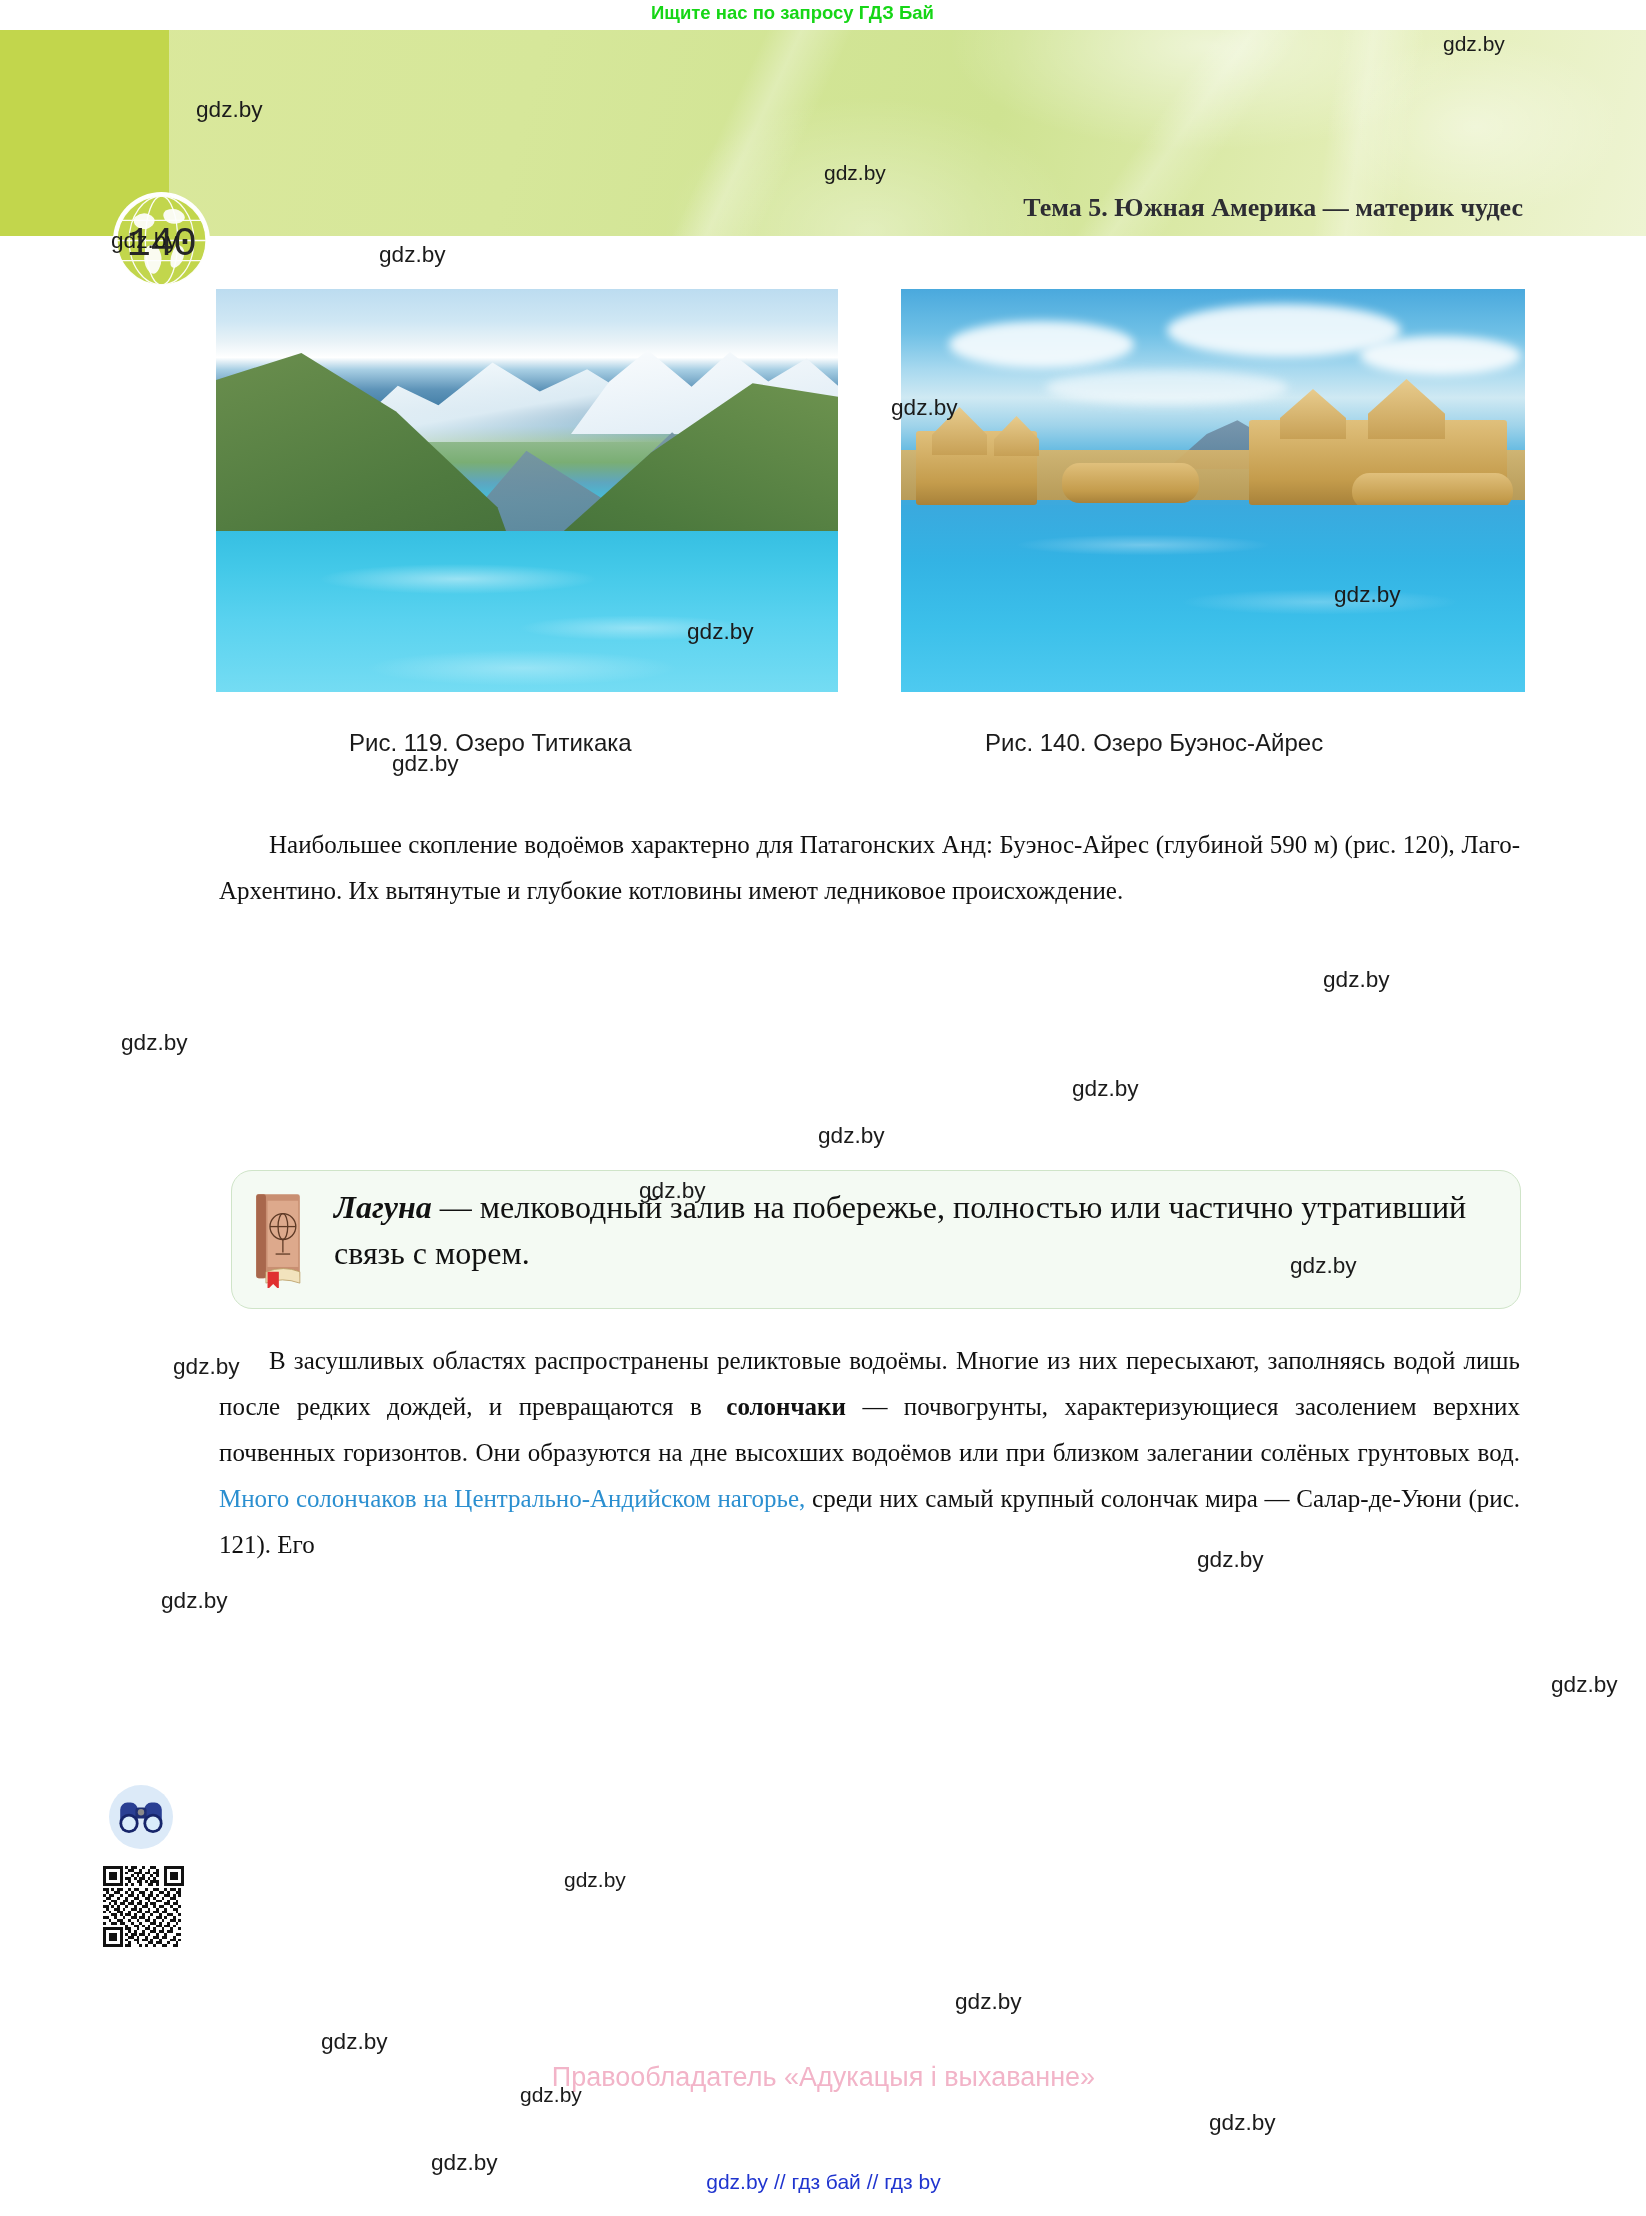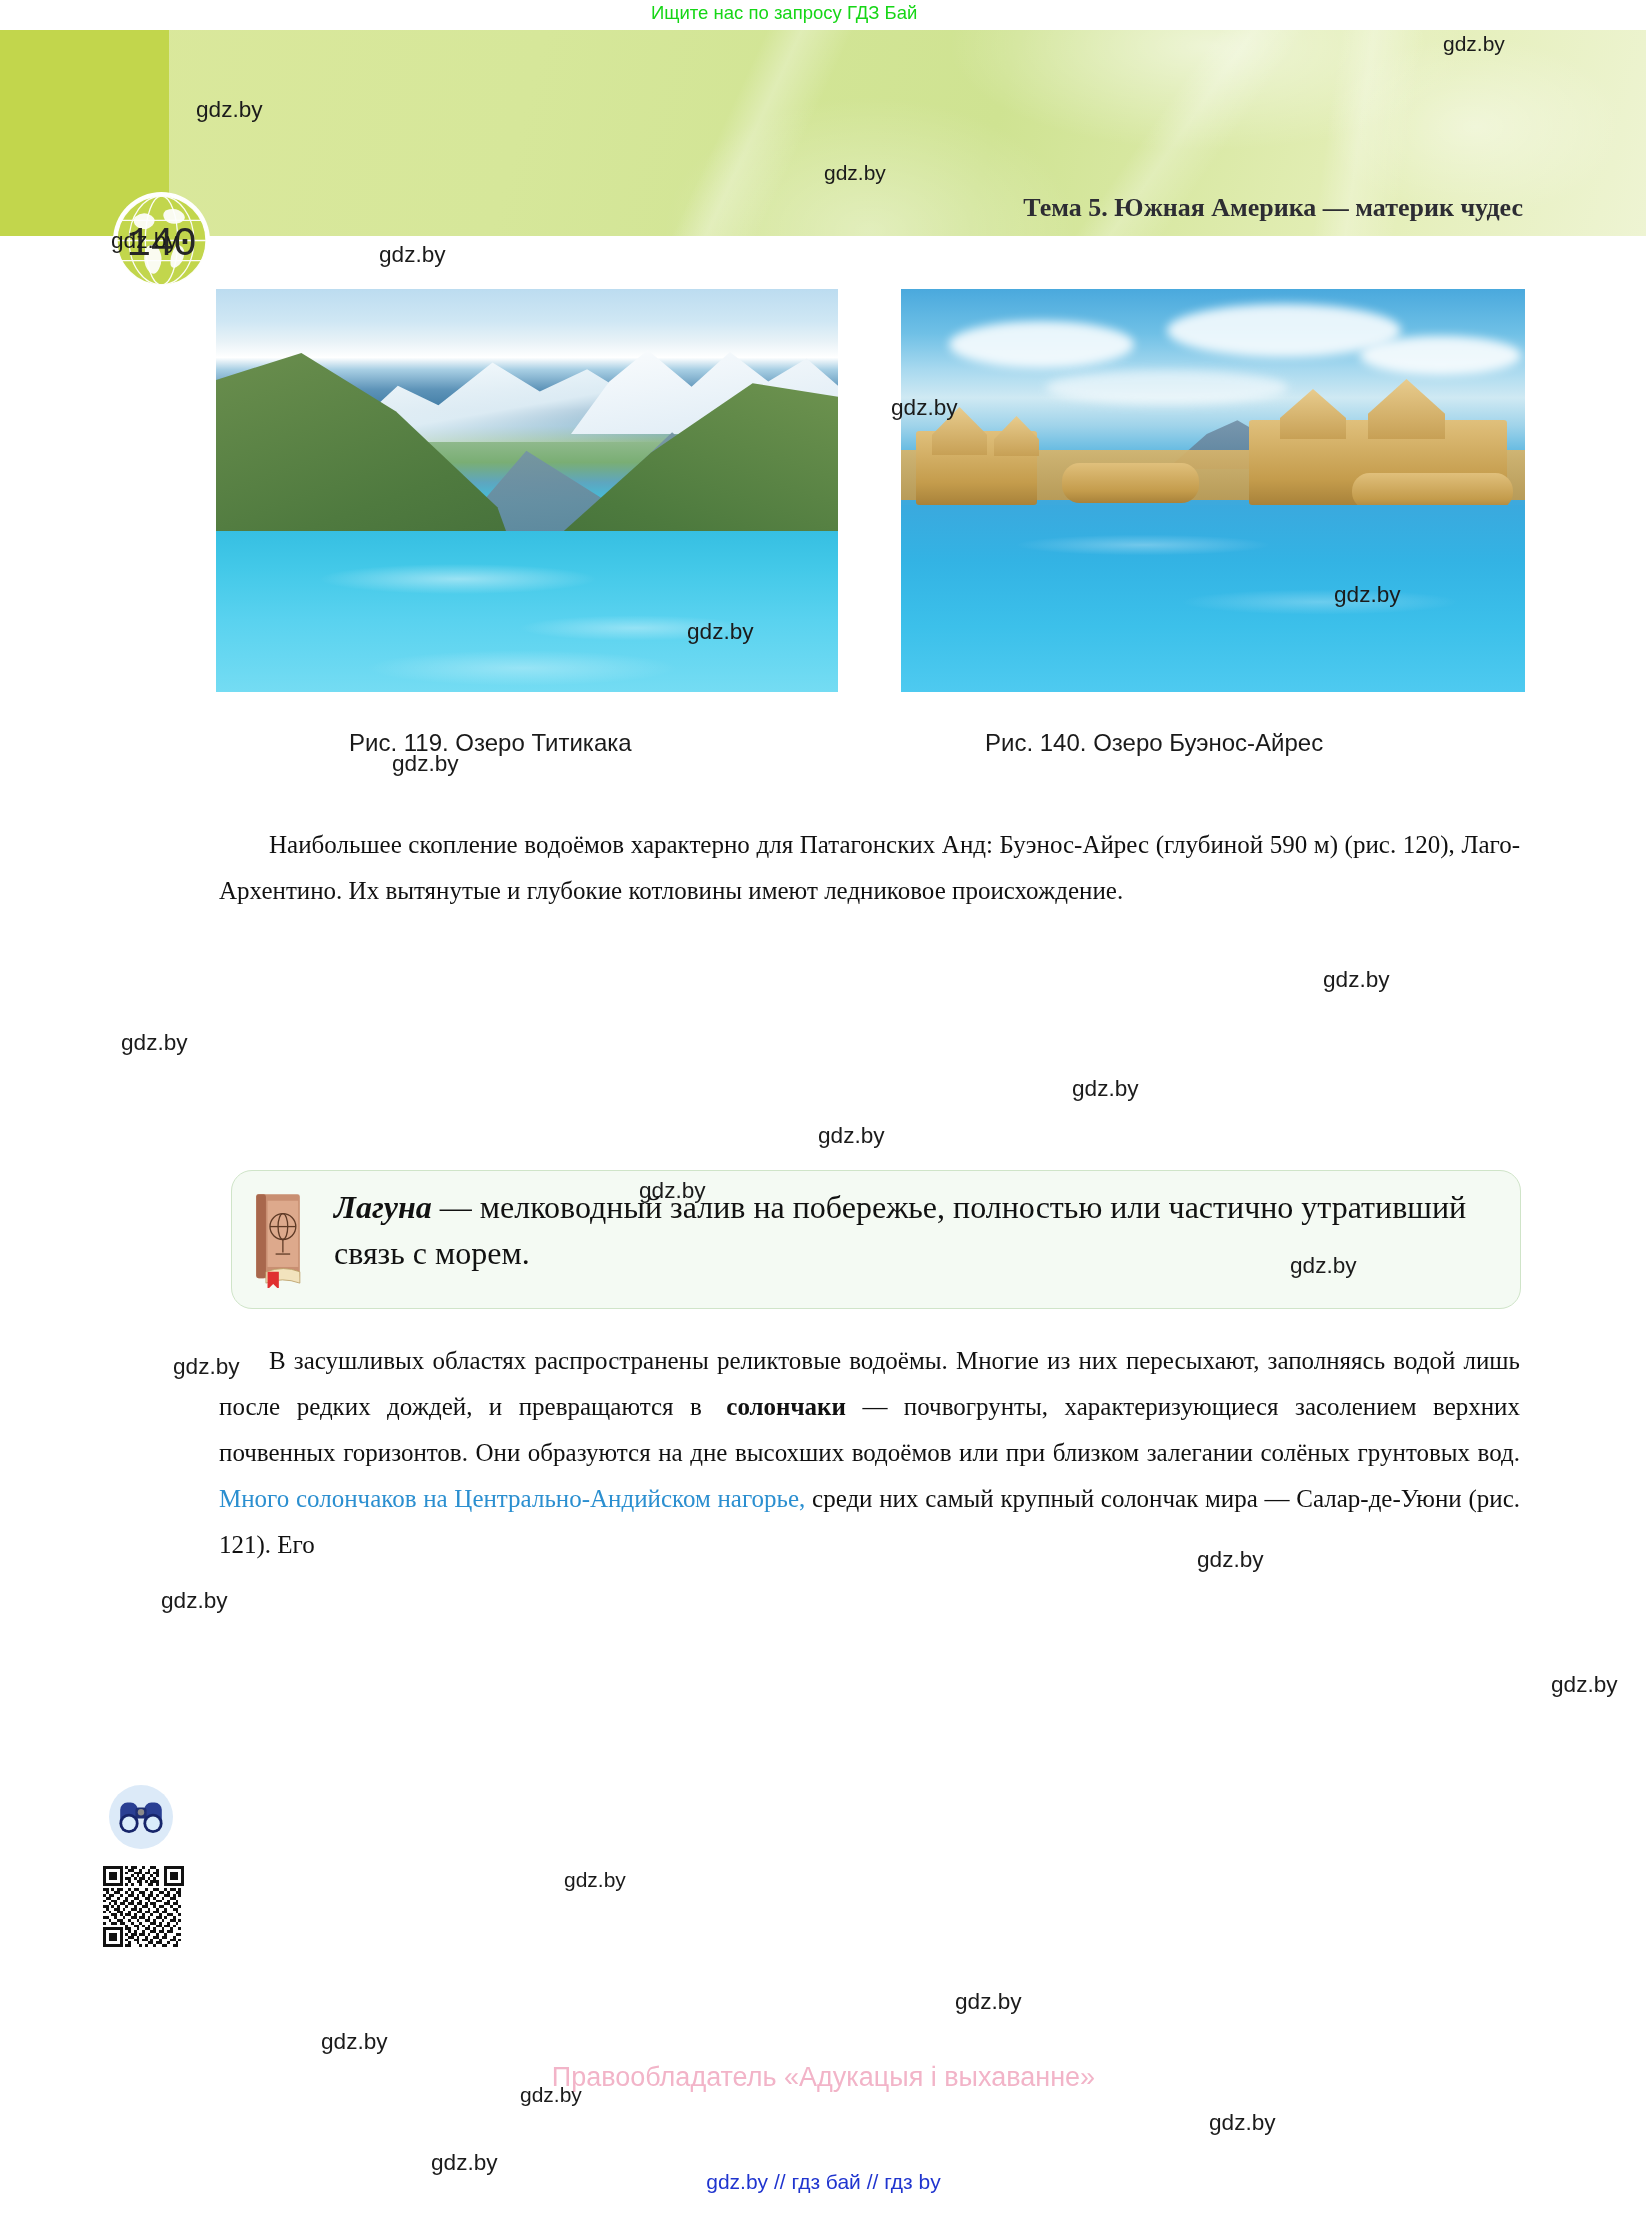--- a/index.html
+++ b/index.html
@@ -12,21 +12,21 @@
   }
 
   
   .promo-banner{
     position:absolute; top:0; left:0; width:1647px; height:29px;
     background:#ffffff; z-index:40;
   }
   .promo-banner span{
     position:absolute; left:651px; top:1.6px;
     font-family:"Liberation Sans", sans-serif;
-    font-size:18.5px; color:#16d616; font-weight:400; white-space:nowrap;
+    font-size:18.5px; color:#16d616; font-weight:700; white-space:nowrap;
   }
 
   
   .header-band{
     position:absolute; top:30px; left:0; width:1647px; height:206px;
     background:
       radial-gradient(ellipse 419px 169px at 1209px 16px, rgba(255,255,255,.55), rgba(255,255,255,0) 62%),
       radial-gradient(ellipse 322px 210px at 870px 201px, rgba(255,255,255,.38), rgba(255,255,255,0) 64%),
       radial-gradient(ellipse 242px 145px at 1475px 97px, rgba(255,255,255,.40), rgba(255,255,255,0) 62%),
       linear-gradient(105deg,#dbe89c 0%, #d6e79a 32%, #cfe392 60%, #e3eeb6 82%, #eef4d3 100%);

